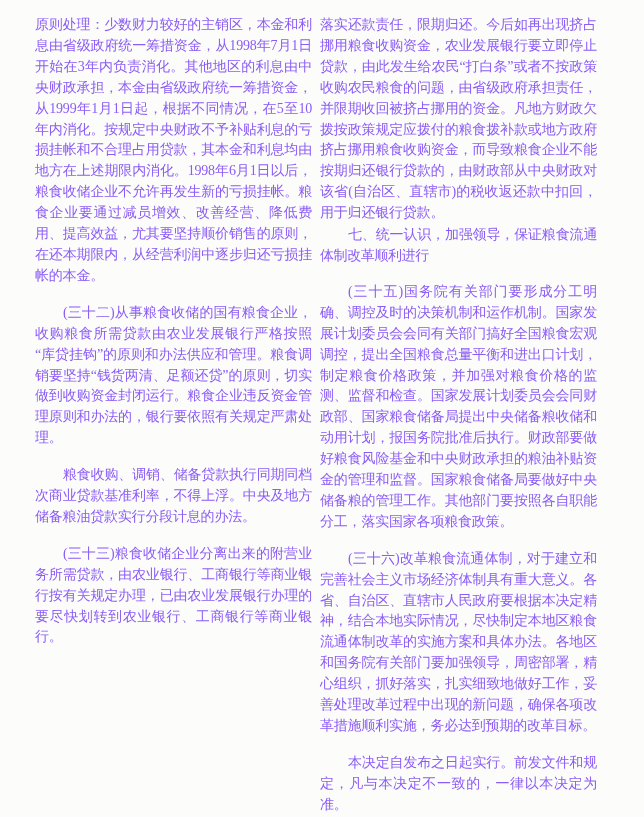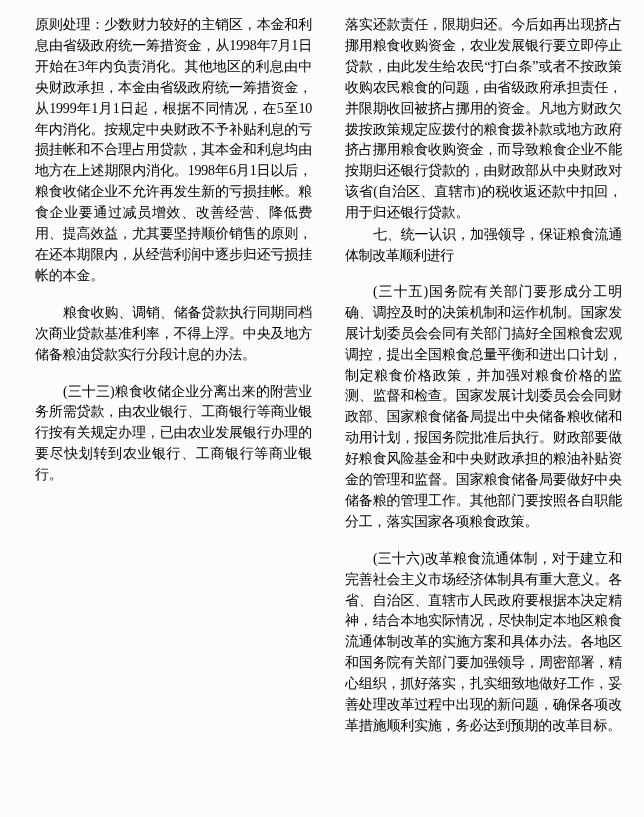--- a/index.html
+++ b/index.html
@@ -10,23 +10,23 @@
   .page {
     position: relative;
     width: 644px;
     height: 817px;
     margin: 0 auto;
     background: #fcfcfb;
     overflow: hidden;
     box-sizing: border-box;
     padding: 15px 30px 0 35px;
     display: flex;
-    gap: 33px;
+    gap: 8px;
     font-family: "Liberation Serif", "DejaVu Serif", serif;
-    color: #000000;
+    color: #8b5cf6;
   }
   .column {
     width: 277px;
     flex: 0 0 277px;
     font-size: 14px;
     line-height: 20.9px;
     text-align: justify;
     text-justify: inter-ideograph;
     word-break: break-all;
     letter-spacing: -0.2px;
@@ -49,24 +49,26 @@
     letter-spacing: -0.4px;
   }
 </style>
 </head>
 <body>
 
 <div class="page">
 
   <div class="column">
     <p class="continuation">原则处理：少数财力较好的主销区，本金和利息由省级政府统一筹措资金，从1998年7月1日开始在3年内负责消化。其他地区的利息由中央财政承担，本金由省级政府统一筹措资金，从1999年1月1日起，根据不同情况，在5至10年内消化。按规定中央财政不予补贴利息的亏损挂帐和不合理占用贷款，其本金和利息均由地方在上述期限内消化。1998年6月1日以后，粮食收储企业不允许再发生新的亏损挂帐。粮食企业要通过减员增效、改善经营、降低费用、提高效益，尤其要坚持顺价销售的原则，在还本期限内，从经营利润中逐步归还亏损挂帐的本金。</p>
+    <p class="indent">(三十二)从事粮食收储的国有粮食企业，收购粮食所需贷款由农业发展银行严格按照“库贷挂钩”的原则和办法供应和管理。粮食调销要坚持“钱货两清、足额还贷”的原则，切实做到收购资金封闭运行。粮食企业违反资金管理原则和办法的，银行要依照有关规定严肃处理。</p>
     <p class="indent">粮食收购、调销、储备贷款执行同期同档次商业贷款基准利率，不得上浮。中央及地方储备粮油贷款实行分段计息的办法。</p>
     <p class="indent">(三十三)粮食收储企业分离出来的附营业务所需贷款，由农业银行、工商银行等商业银行按有关规定办理，已由农业发展银行办理的要尽快划转到农业银行、工商银行等商业银行。</p>
   </div>
 
   <div class="column">
     <p class="continuation">落实还款责任，限期归还。今后如再出现挤占挪用粮食收购资金，农业发展银行要立即停止贷款，由此发生给农民“打白条”或者不按政策收购农民粮食的问题，由省级政府承担责任，并限期收回被挤占挪用的资金。凡地方财政欠拨按政策规定应拨付的粮食拨补款或地方政府挤占挪用粮食收购资金，而导致粮食企业不能按期归还银行贷款的，由财政部从中央财政对该省(自治区、直辖市)的税收返还款中扣回，用于归还银行贷款。</p>
     <p class="section-heading">七、统一认识，加强领导，保证粮食流通体制改革顺利进行</p>
     <p class="indent">(三十五)国务院有关部门要形成分工明确、调控及时的决策机制和运作机制。国家发展计划委员会会同有关部门搞好全国粮食宏观调控，提出全国粮食总量平衡和进出口计划，制定粮食价格政策，并加强对粮食价格的监测、监督和检查。国家发展计划委员会会同财政部、国家粮食储备局提出中央储备粮收储和动用计划，报国务院批准后执行。财政部要做好粮食风险基金和中央财政承担的粮油补贴资金的管理和监督。国家粮食储备局要做好中央储备粮的管理工作。其他部门要按照各自职能分工，落实国家各项粮食政策。</p>
     <p class="indent">(三十六)改革粮食流通体制，对于建立和完善社会主义市场经济体制具有重大意义。各省、自治区、直辖市人民政府要根据本决定精神，结合本地实际情况，尽快制定本地区粮食流通体制改革的实施方案和具体办法。各地区和国务院有关部门要加强领导，周密部署，精心组织，抓好落实，扎实细致地做好工作，妥善处理改革过程中出现的新问题，确保各项改革措施顺利实施，务必达到预期的改革目标。</p>
+    <p class="indent">本决定自发布之日起实行。前发文件和规定，凡与本决定不一致的，一律以本决定为准。</p>
   </div>
 
 </div>
 
 </body></html>

